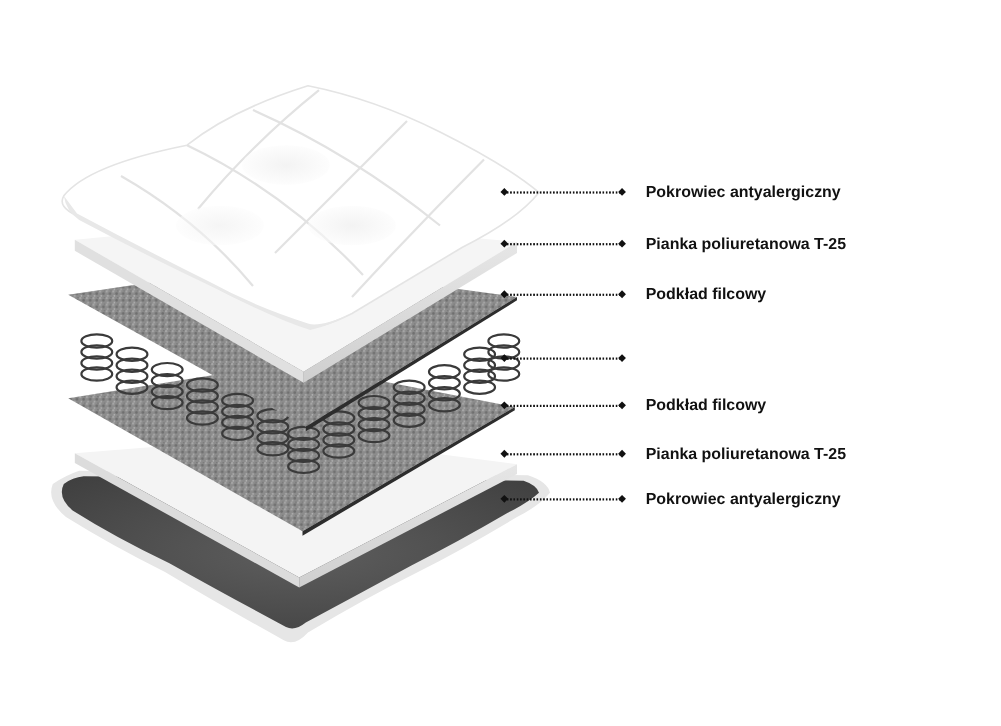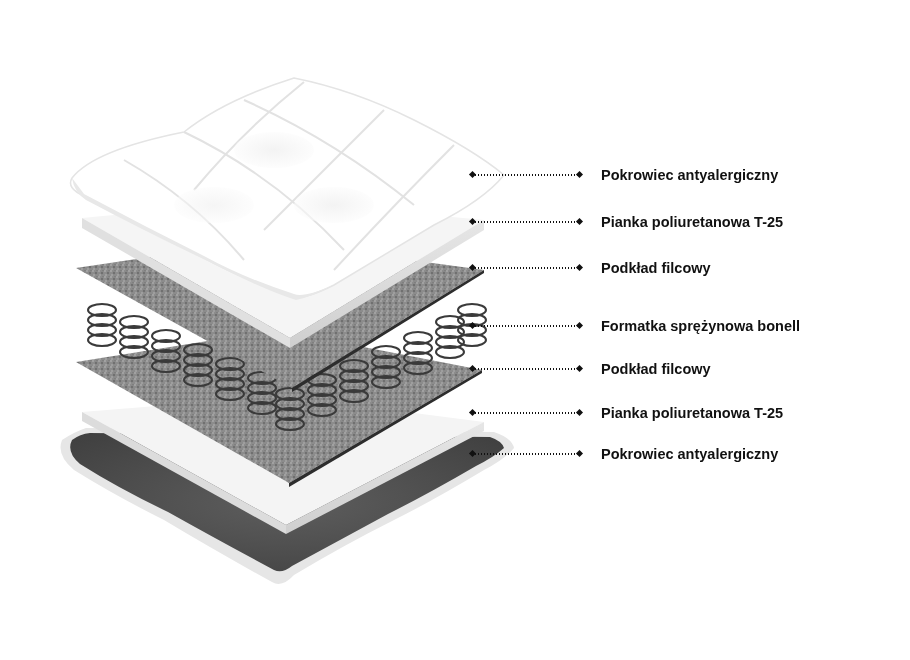--- a/index.html
+++ b/index.html
@@ -1,18 +1,18 @@
 <!DOCTYPE html>
 <html><head>
 <meta charset="utf-8">
 <style>
   html, body { margin: 0; padding: 0; background: #ffffff; }
   body { width: 910px; height: 660px; position: relative; overflow: hidden;
          font-family: "Liberation Sans", "DejaVu Sans", sans-serif; }
-  #diagram { position: absolute; left: 0; top: 0; width: 836px; height: 660px; margin-left: 14px; }
+  #diagram { position: absolute; left: 0; top: 0; width: 836px; height: 660px; }
   .label {
     position: absolute; left: 587px;
     font-weight: bold; font-size: 14.5px; color: #111111;
     white-space: nowrap; line-height: 18px;
     transform: translateY(-9px);
   }
   .leader { position: absolute; left: 456px; width: 112px; height: 8px; transform: translateY(-4px); }
   .leader .dots {
     position: absolute; left: 4px; right: 4px; top: 3px; height: 2px;
     background-image: radial-gradient(circle, #111 0.9px, transparent 1.1px);
@@ -189,17 +189,16 @@
   <div class="leader" style="top:454px">
       <span class="end l"></span>
       <span class="dots"></span>
       <span class="end r"></span>
     </div>
 
   
   <div class="label" style="top:175px">Pokrowiec antyalergiczny</div>
   <div class="label" style="top:222px">Pianka poliuretanowa T-25</div>
   <div class="label" style="top:268px">Podkład filcowy</div>
-  <div class="label" style="top:326px">Formatka sprężynowa bonell</div>
   <div class="label" style="top:369px">Podkład filcowy</div>
   <div class="label" style="top:413px">Pianka poliuretanowa T-25</div>
   <div class="label" style="top:454px">Pokrowiec antyalergiczny</div>
 </div>
 
 </body></html>

